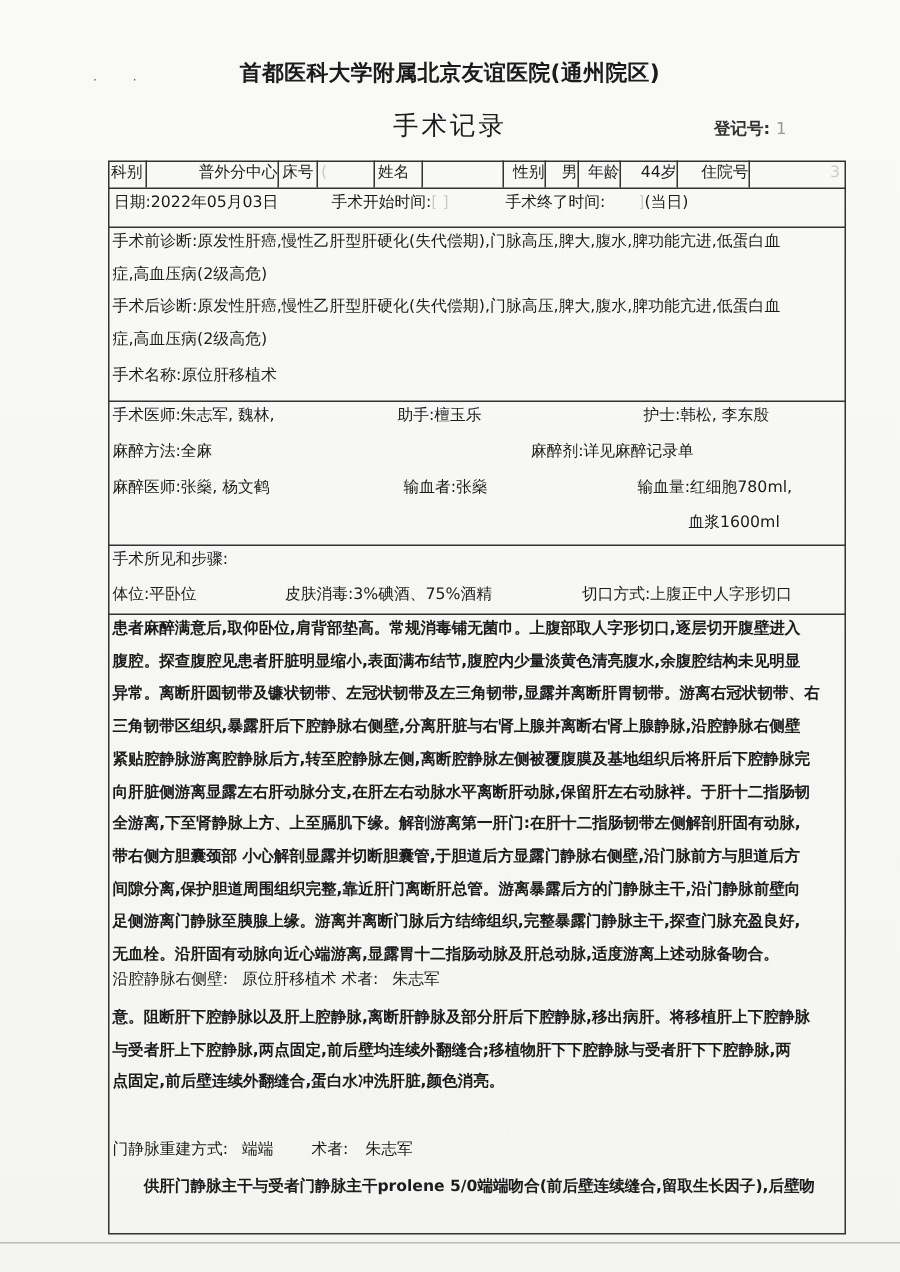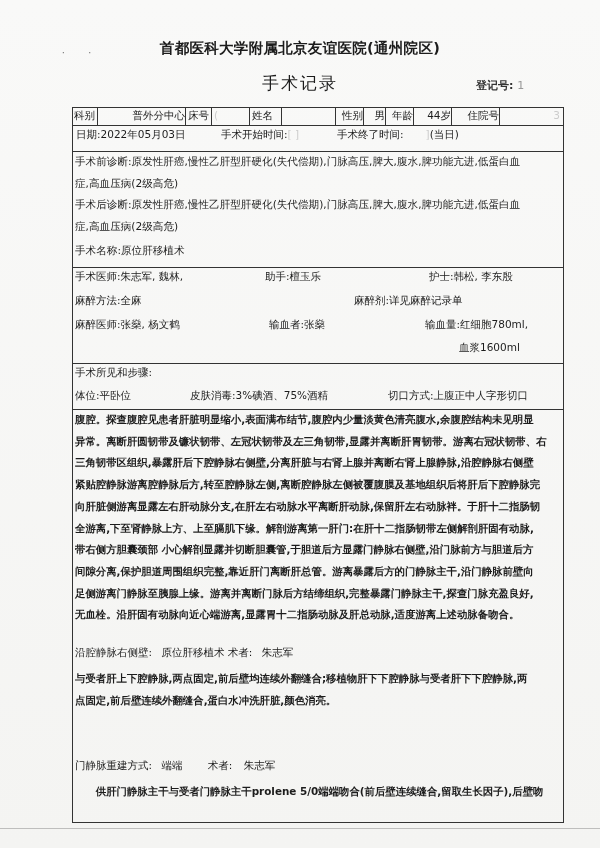--- a/index.html
+++ b/index.html
@@ -139,40 +139,42 @@
   </div>
   <div class="t" style="top:389px;left:190px">
     <span>皮肤消毒:</span><span>3%碘酒、75%酒精</span>
   </div>
   <div class="t" style="top:389px;left:388px">
     <span>切口方式:</span><span>上腹正中人字形切口</span>
   </div>
   <div class="hline" style="top:409px"></div>
 
   <div class="p pb" style="top:409px;font-size:10.4px">
+    <div>患者麻醉满意后,取仰卧位,肩背部垫高。常规消毒铺无菌巾。上腹部取人字形切口,逐层切开腹壁进入</div>
     <div>腹腔。探查腹腔见患者肝脏明显缩小,表面满布结节,腹腔内少量淡黄色清亮腹水,余腹腔结构未见明显</div>
     <div>异常。离断肝圆韧带及镰状韧带、左冠状韧带及左三角韧带,显露并离断肝胃韧带。游离右冠状韧带、右</div>
     <div>三角韧带区组织,暴露肝后下腔静脉右侧壁,分离肝脏与右肾上腺并离断右肾上腺静脉,沿腔静脉右侧壁</div>
     <div>紧贴腔静脉游离腔静脉后方,转至腔静脉左侧,离断腔静脉左侧被覆腹膜及基地组织后将肝后下腔静脉完</div>
     <div>向肝脏侧游离显露左右肝动脉分支,在肝左右动脉水平离断肝动脉,保留肝左右动脉袢。于肝十二指肠韧</div>
     <div>全游离,下至肾静脉上方、上至膈肌下缘。解剖游离第一肝门:在肝十二指肠韧带左侧解剖肝固有动脉,</div>
     <div>带右侧方胆囊颈部 小心解剖显露并切断胆囊管,于胆道后方显露门静脉右侧壁,沿门脉前方与胆道后方</div>
     <div>间隙分离,保护胆道周围组织完整,靠近肝门离断肝总管。游离暴露后方的门静脉主干,沿门静脉前壁向</div>
     <div>足侧游离门静脉至胰腺上缘。游离并离断门脉后方结缔组织,完整暴露门静脉主干,探查门脉充盈良好,</div>
     <div>无血栓。沿肝固有动脉向近心端游离,显露胃十二指肠动脉及肝总动脉,适度游离上述动脉备吻合。</div>
   </div>
 
   <div class="t" style="top:646px;left:75px">
     <span>沿腔静脉右侧壁:</span>
     <span style="margin-left:6px">原位肝移植术</span>
     <span>术者:</span>
     <span style="margin-left:6px">朱志军</span>
   </div>
 
   <div class="p pb" style="top:668px;font-size:10.4px">
+    <div>意。阻断肝下腔静脉以及肝上腔静脉,离断肝静脉及部分肝后下腔静脉,移出病肝。将移植肝上下腔静脉</div>
     <div>与受者肝上下腔静脉,两点固定,前后壁均连续外翻缝合;移植物肝下下腔静脉与受者肝下下腔静脉,两</div>
     <div>点固定,前后壁连续外翻缝合,蛋白水冲洗肝脏,颜色消亮。</div>
   </div>
 
   <div class="t" style="top:759px;left:75px">
     <span>门静脉重建方式:</span>
     <span style="margin-left:6px">端端</span>
     <span style="margin-left:22px">术者:</span>
     <span style="margin-left:8px">朱志军</span>
   </div>

